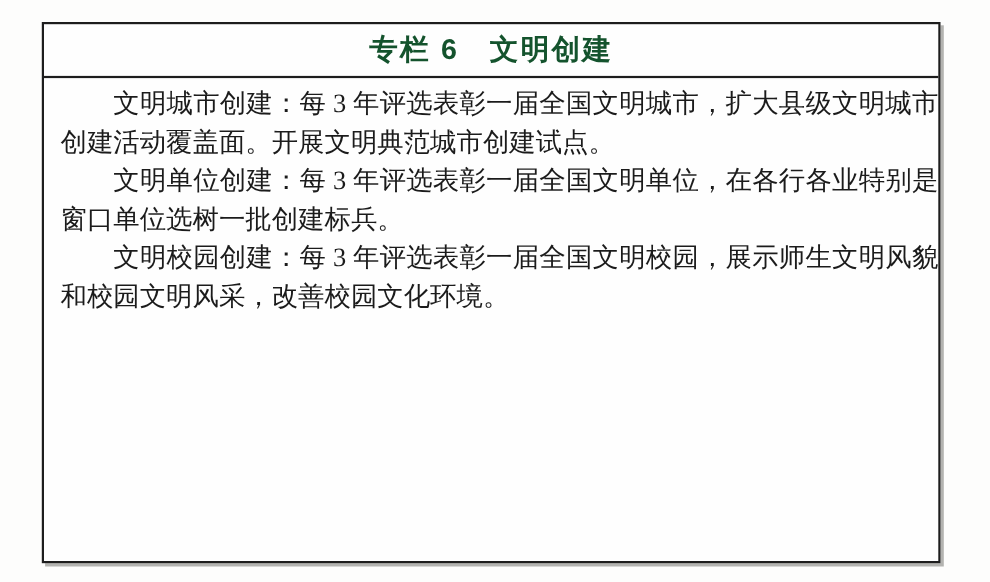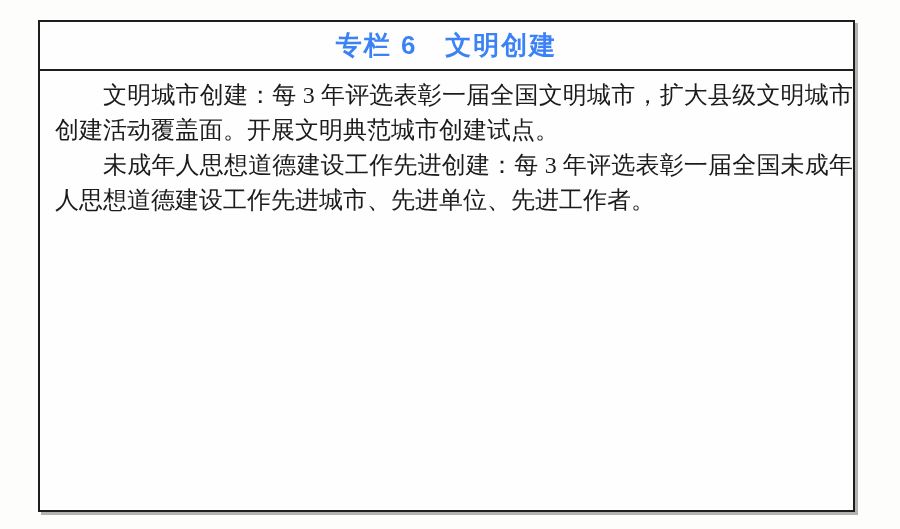--- a/index.html
+++ b/index.html
@@ -34,21 +34,21 @@
     display: flex;
     align-items: center;
     justify-content: center;
   }
   .panel-title {
     margin: 0;
     font-family: "Liberation Sans", "DejaVu Sans", sans-serif;
     font-weight: bold;
     font-size: 26px;
     letter-spacing: 2px;
-    color: #3b82f6;
+    color: #14532d;
     white-space: pre;
   }
   .panel-body {
     box-sizing: border-box;
     padding: 7px 0 0 15px;
     font-family: "Liberation Serif", "DejaVu Serif", serif;
     font-size: 24px;
     line-height: 35px;
     color: #1b1b1b;
     text-align: justify;
@@ -61,16 +61,17 @@
 </head>
 <body>
 
 <div class="page">
   <div class="panel">
     <div class="panel-header">
       <h1 class="panel-title">专栏 6　文明创建</h1>
     </div>
     <div class="panel-body">
       <p>文明城市创建：每 3 年评选表彰一届全国文明城市，扩大县级文明城市创建活动覆盖面。开展文明典范城市创建试点。</p>
-      <p>未成年人思想道德建设工作先进创建：每 3 年评选表彰一届全国未成年人思想道德建设工作先进城市、先进单位、先进工作者。</p>
+      <p>文明单位创建：每 3 年评选表彰一届全国文明单位，在各行各业特别是窗口单位选树一批创建标兵。</p>
+      <p>文明校园创建：每 3 年评选表彰一届全国文明校园，展示师生文明风貌和校园文明风采，改善校园文化环境。</p>
     </div>
   </div>
 </div>
 
 </body></html>

